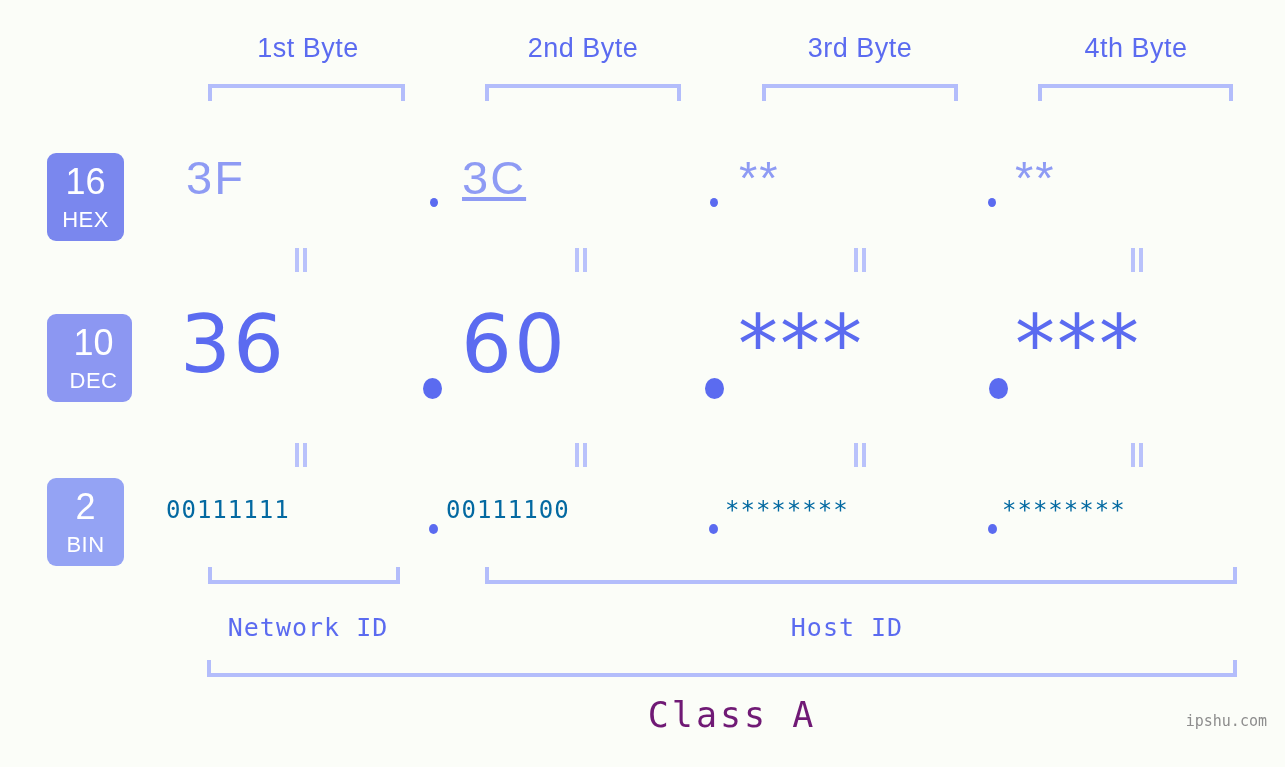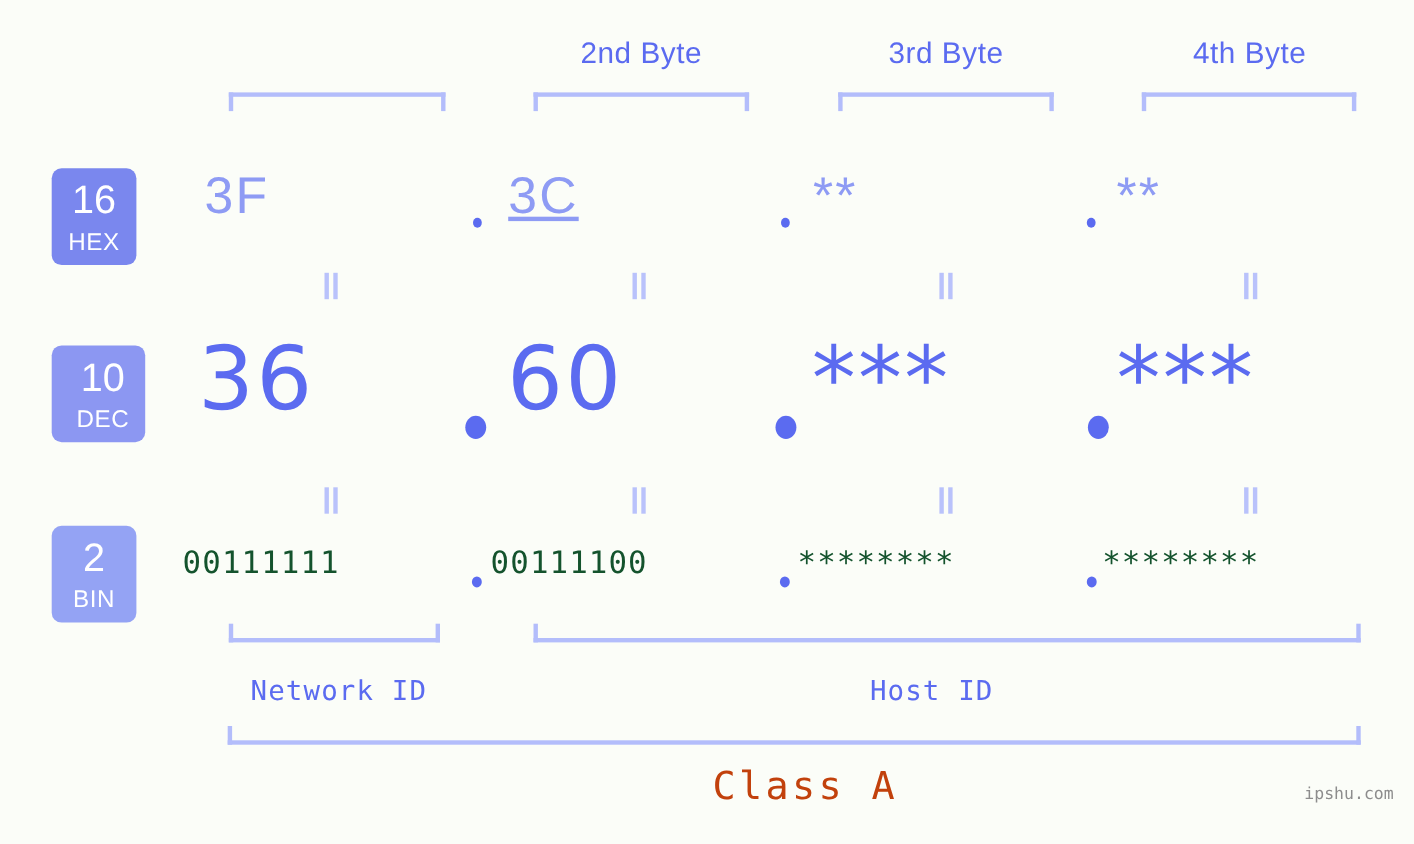--- a/index.html
+++ b/index.html
@@ -103,23 +103,23 @@
     font-family: "DejaVu Sans", sans-serif;
     font-size: 80px;
     font-weight: 400;
     color: #5b6bf0;
     letter-spacing: 2px;
   }
   .row-bin .cell {
     top: 498px;
     width: 270px;
     font-family: "DejaVu Sans Mono", monospace;
-    font-size: 28px;
-    font-weight: 400;
-    color: #14532d;
+    font-size: 24px;
+    font-weight: 400;
+    color: #0369a1;
     letter-spacing: 1px;
   }
 
   
   .dot {
     position: absolute;
     border-radius: 50%;
     background: #5b6bf0;
   }
   .dot-sm { width: 8px; height: 9px; }
@@ -153,41 +153,42 @@
     color: #5b6bf0;
     letter-spacing: 1px;
     white-space: nowrap;
   }
   .class-label {
     position: absolute;
     text-align: center;
     font-family: "DejaVu Sans Mono", monospace;
     font-size: 35px;
     font-weight: 400;
-    color: #c2410c;
+    color: #701a75;
     letter-spacing: 3px;
     white-space: nowrap;
   }
 
   
   .watermark {
     position: absolute;
     right: 18px;
     top: 712px;
     font-family: "DejaVu Sans Mono", monospace;
     font-size: 15px;
     color: #8d8d8d;
     letter-spacing: 0px;
   }
 </style>
 </head>
 <body>
 
 <div id="stage">
 
+  <div class="byte-label" style="left:188px;">1st Byte</div>
   <div class="byte-label" style="left:463px;">2nd Byte</div>
   <div class="byte-label" style="left:740px;">3rd Byte</div>
   <div class="byte-label" style="left:1016px;">4th Byte</div>
 
   <div class="bracket-top" style="left:208px;  top:84px; width:197px;"></div>
   <div class="bracket-top" style="left:485px;  top:84px; width:196px;"></div>
   <div class="bracket-top" style="left:762px;  top:84px; width:196px;"></div>
   <div class="bracket-top" style="left:1038px; top:84px; width:195px;"></div>
 
   <div class="badge badge-hex">

